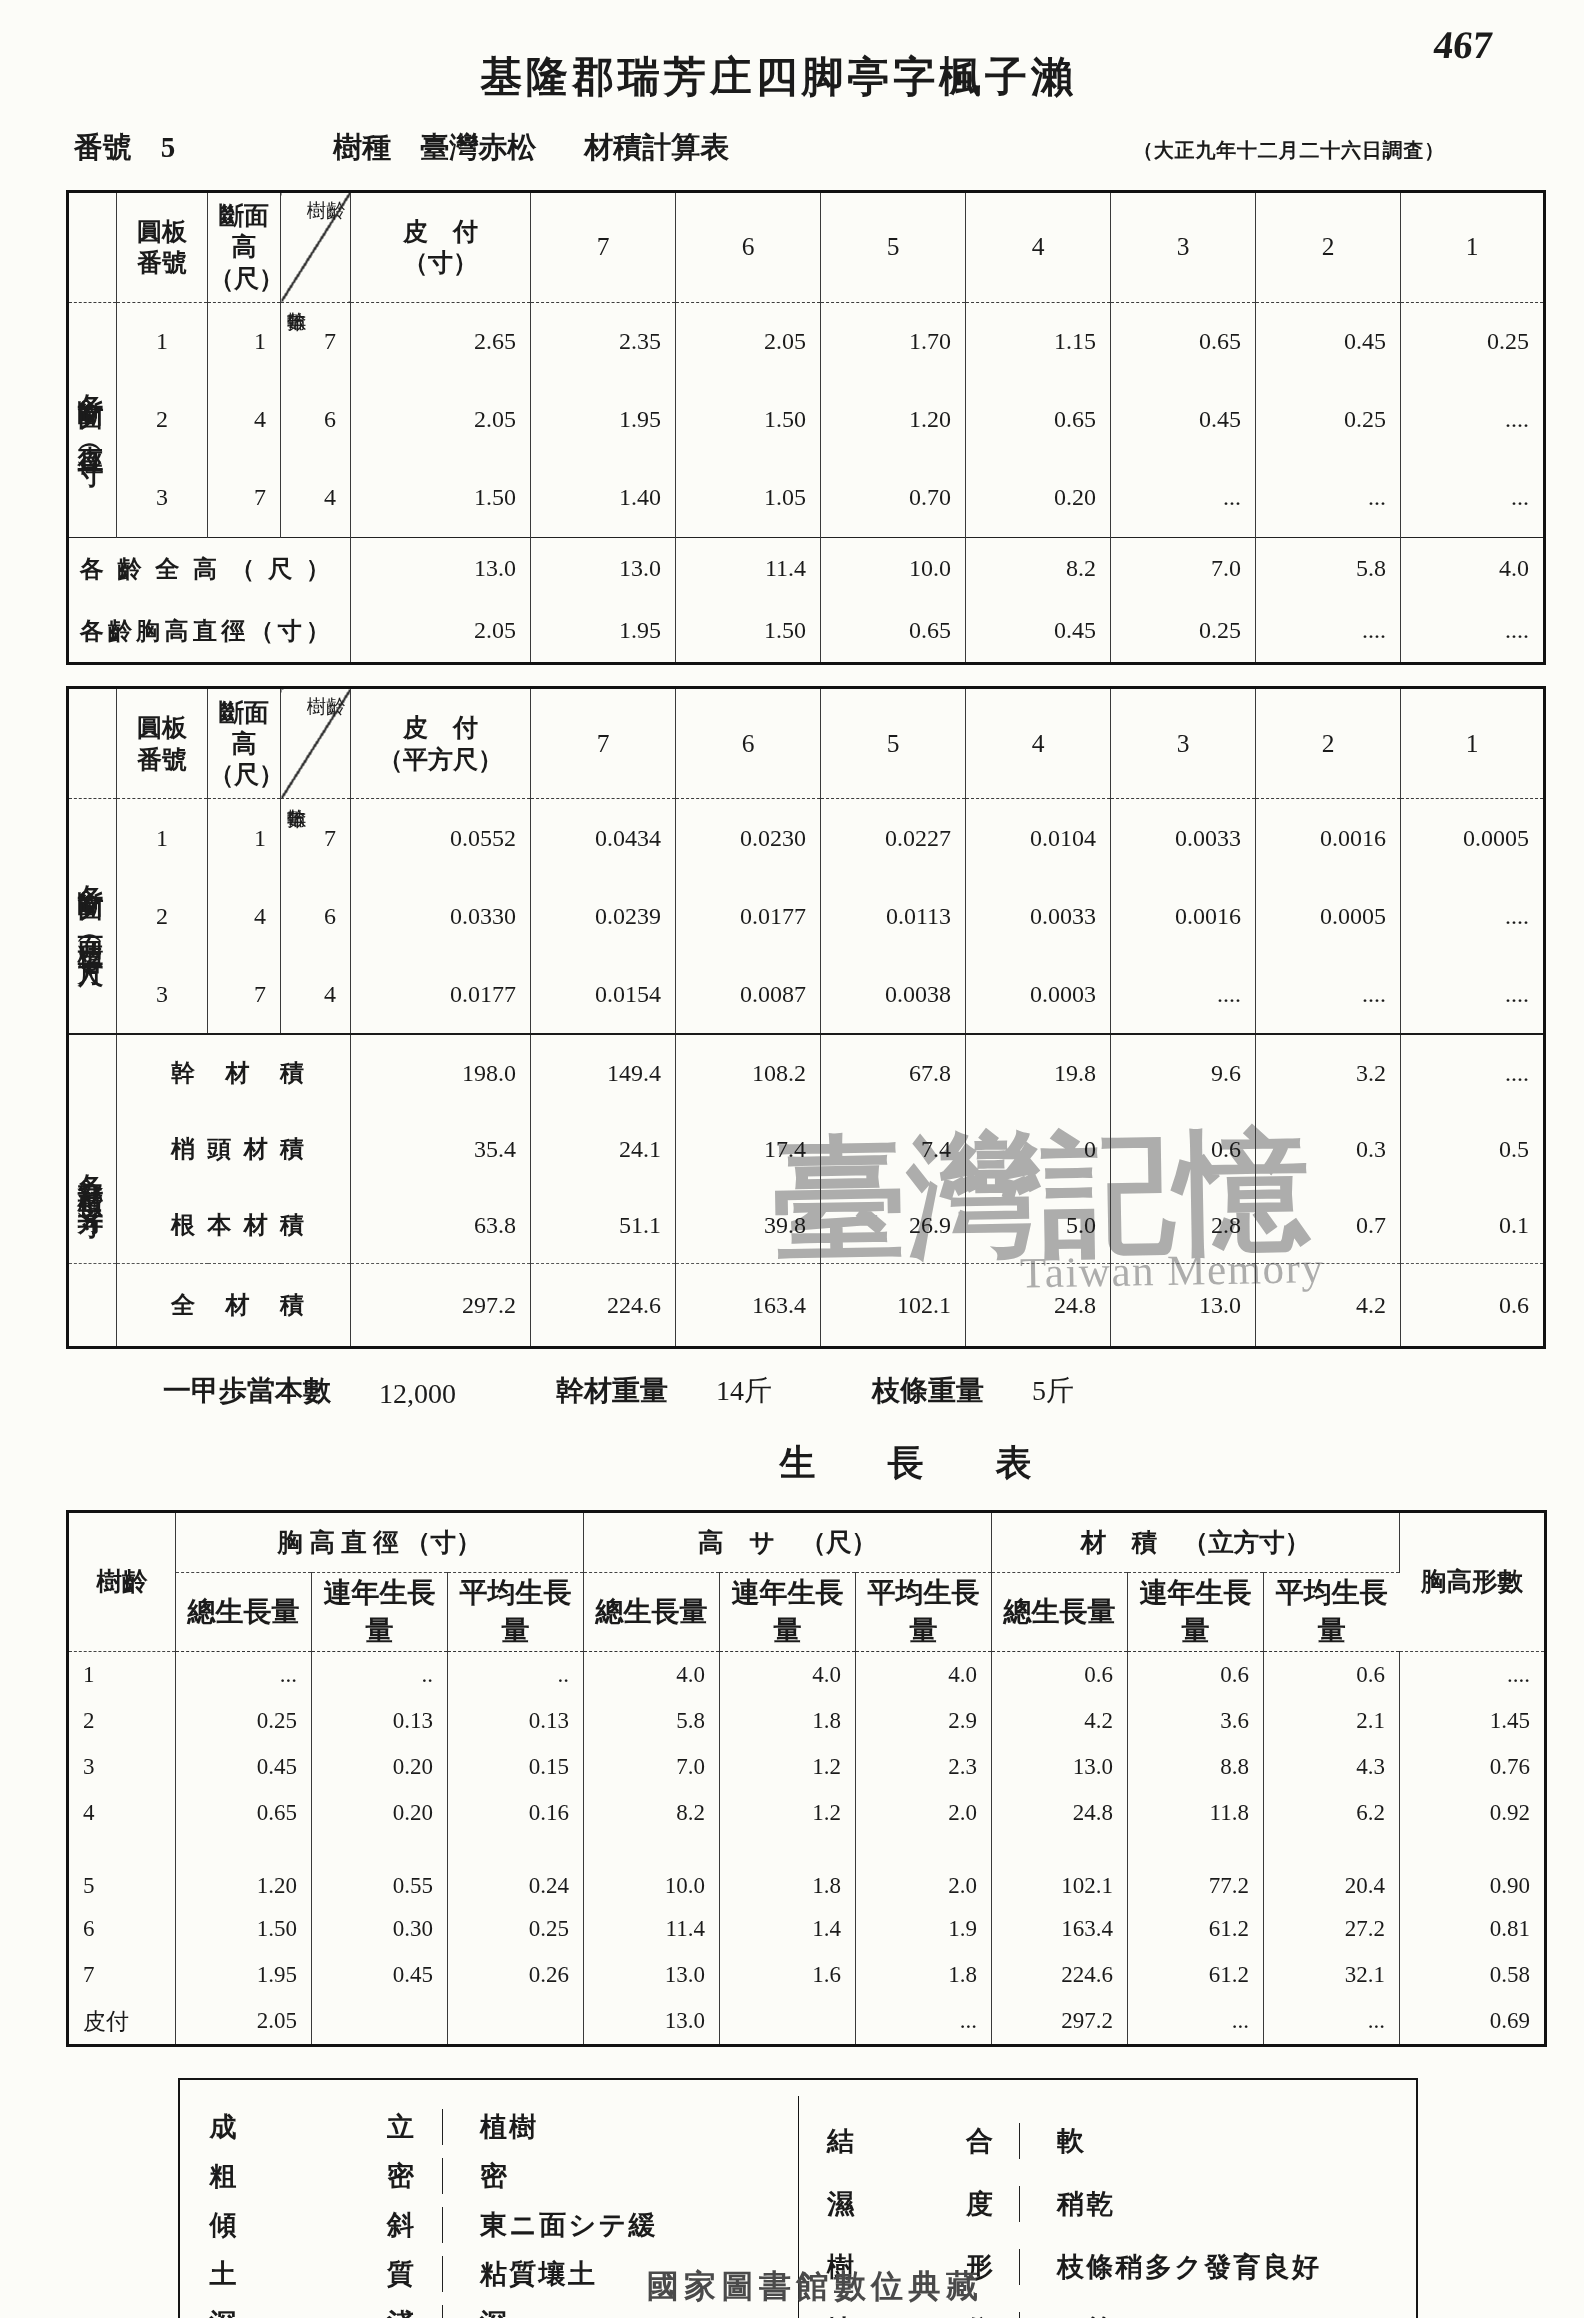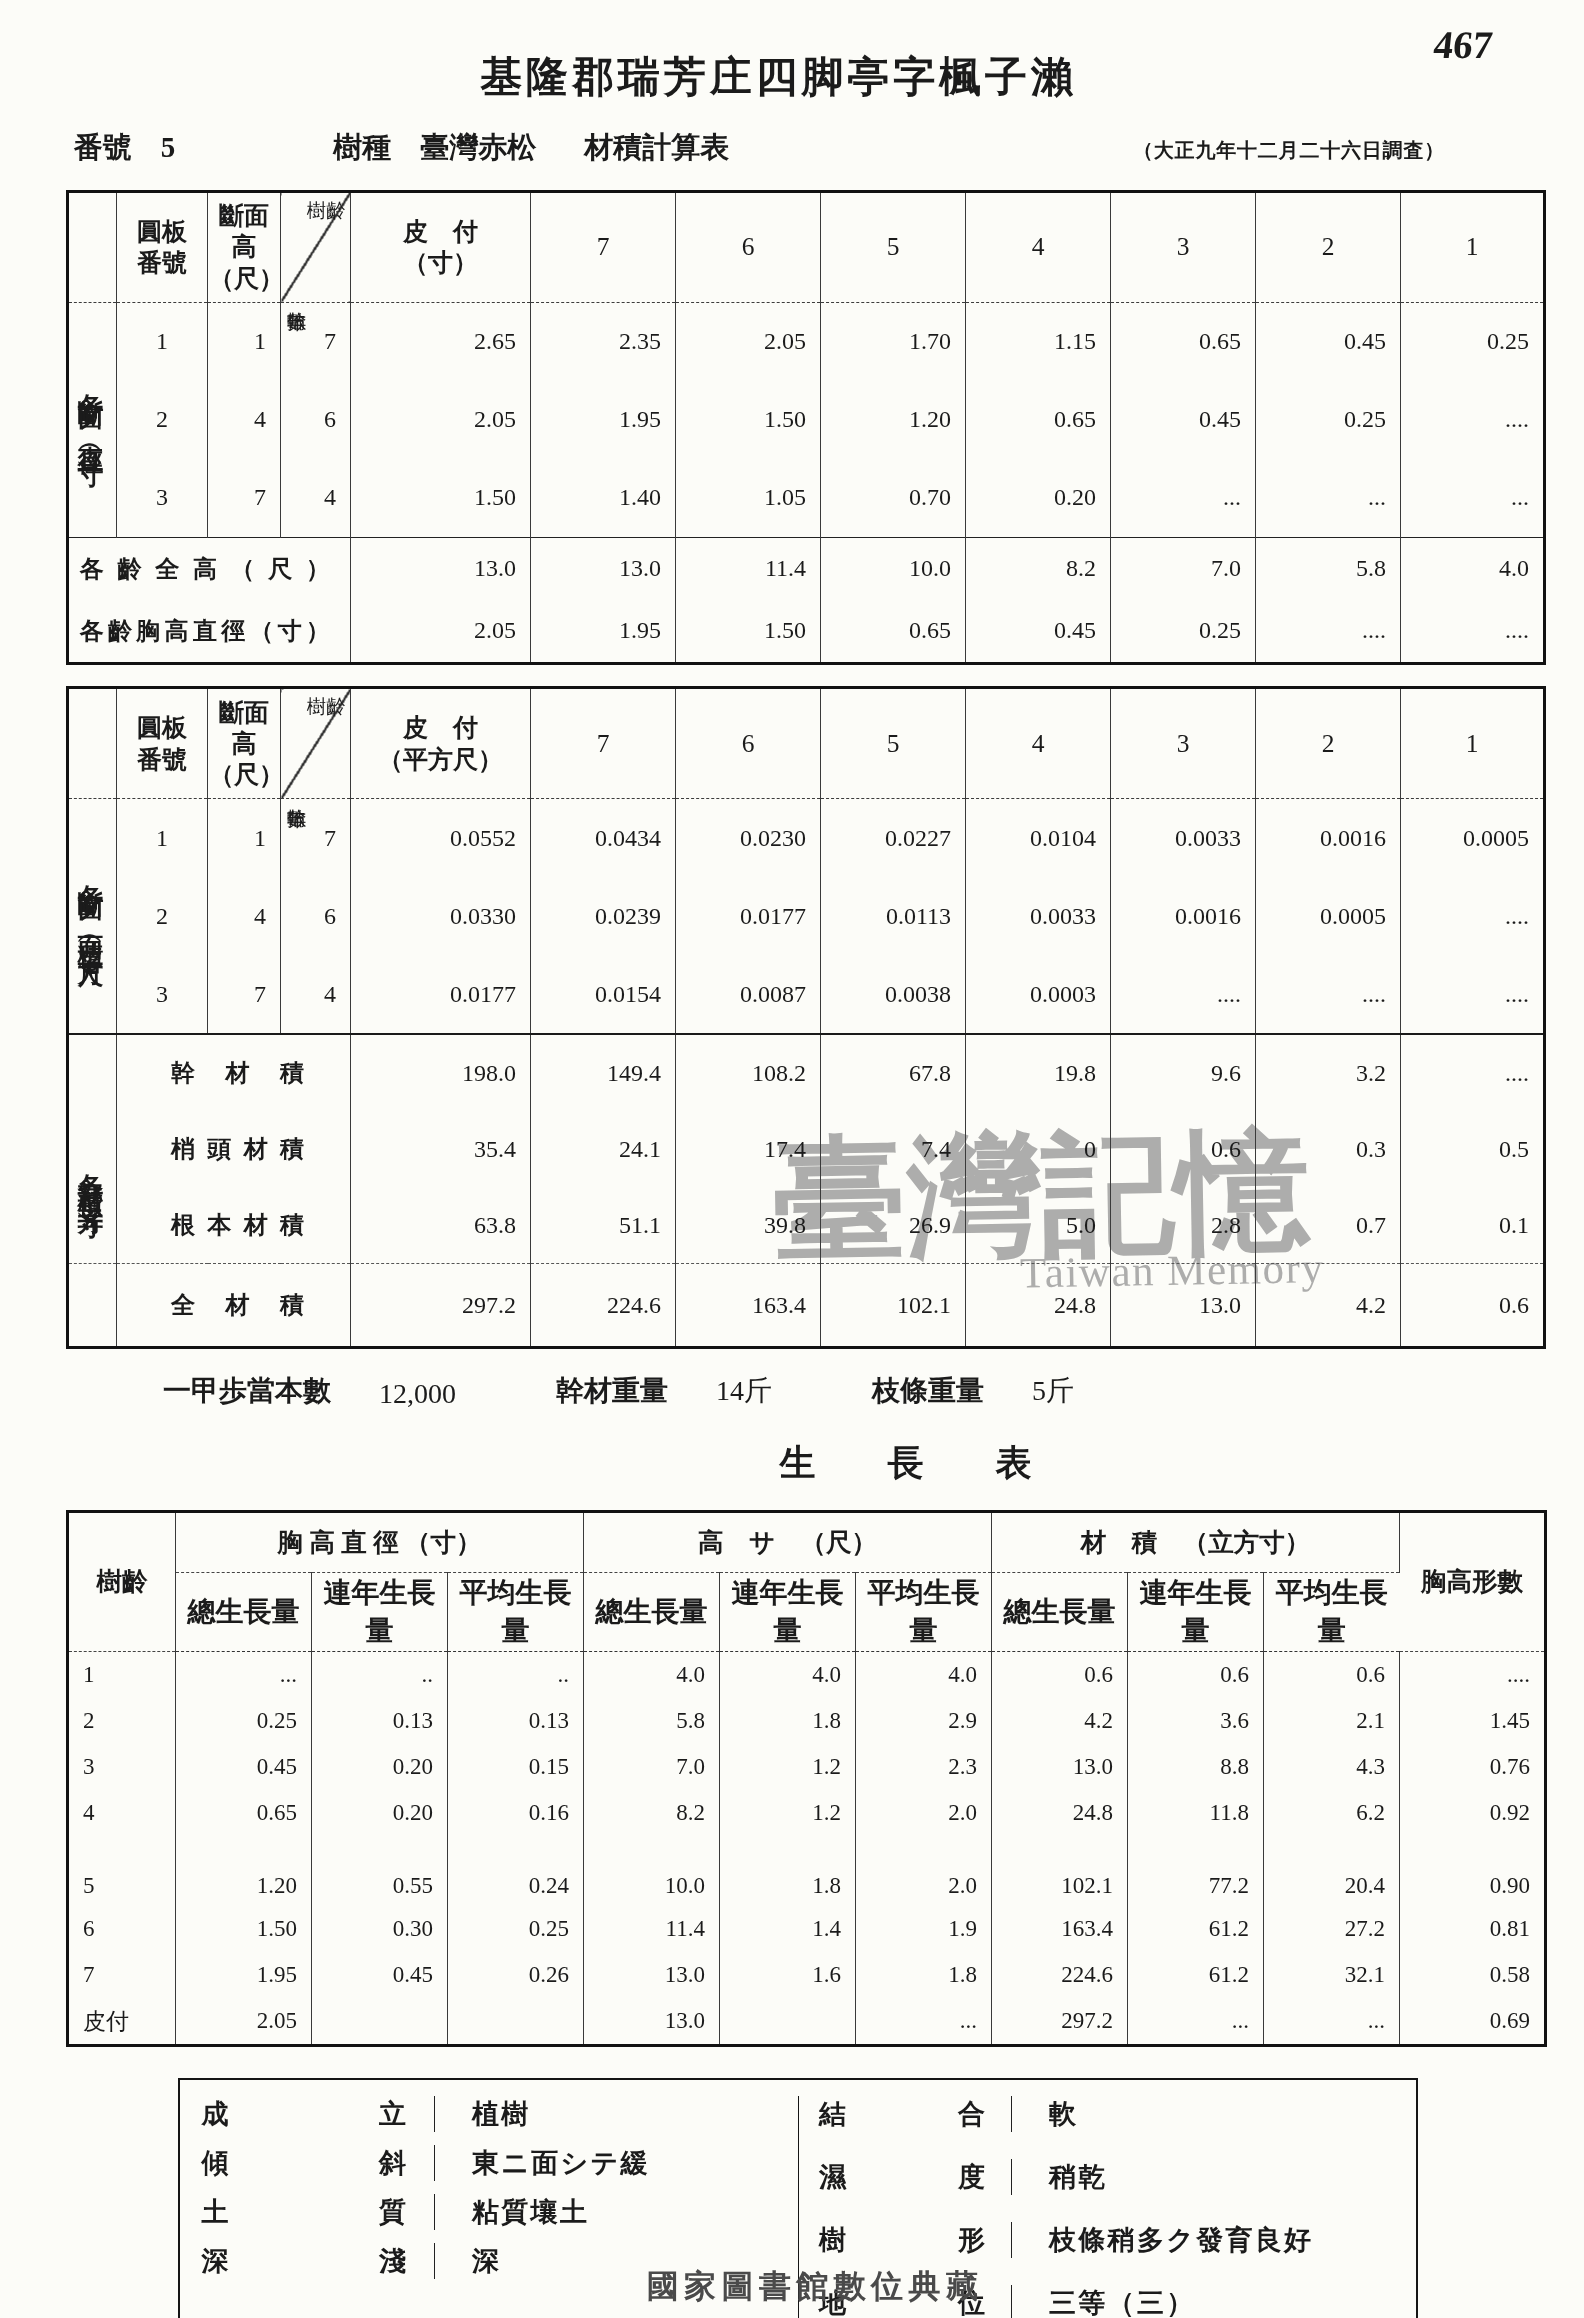--- a/index.html
+++ b/index.html
@@ -58,21 +58,21 @@
   .g-h2 td{height:62px;border-bottom:1.9px dashed #333;text-align:center;font-size:28px;font-weight:bold;}
   .g-age-h{font-size:26px;}
   .g-row td{height:44px;}
   .g-age{text-align:left;padding-left:14px;font-size:24px;}
   .gt tbody tr:nth-child(7) td{height:62px;vertical-align:bottom;padding-bottom:7.7px;}
 
   .site-box{display:flex;border:2.7px solid #151515;margin:31px 0 0 112px;width:1240px;padding:15.5px 0;box-sizing:border-box;}
   .site-col{display:flex;flex-direction:column;}
   .site-col.left{width:618px;}
   .site-col.right{width:607px;border-left:1.9px solid #151515;}
-  .site-row{display:flex;align-items:flex-start;}
+  .site-row{display:flex;align-items:flex-end;padding-left:8px;}
   .site-col.left .site-row{height:49px;}
   .site-col.right .site-row{height:63px;}
   .s-label{font-size:27px;font-weight:bold;text-align:justify;text-align-last:justify;box-sizing:border-box;border-right:1.5px solid #222;}
   .site-col.left .s-label{width:255px;padding:0 28px 0 21.6px;}
   .site-col.right .s-label{width:213px;padding:0 26px 0 20px;}
   .s-value{font-size:27px;font-weight:bold;padding-left:37px;letter-spacing:2.3px;}
 
   .watermark{position:absolute;left:773px;top:1130px;z-index:0;color:#8f8f8f;opacity:.72;transform:rotate(-1deg);pointer-events:none;}
   .wm-cjk{font-size:133px;font-weight:bold;letter-spacing:1.5px;line-height:1;}
   .wm-latin{font-size:43px;margin:-15.5px 0 0 246px;letter-spacing:1.5px;}
@@ -528,20 +528,24 @@
     </table>
   </div>
 
   <div class="site-box">
     <div class="site-col left">
   <div class="site-row">
     <span class="s-label">成立</span>
     <span class="s-value">植樹</span>
   </div>
 
+  <div class="site-row">
+    <span class="s-label">粗密</span>
+    <span class="s-value">密</span>
+  </div>
 
   <div class="site-row">
     <span class="s-label">傾斜</span>
     <span class="s-value">東ニ面シテ緩</span>
   </div>
 
   <div class="site-row">
     <span class="s-label">土質</span>
     <span class="s-value">粘質壤土</span>
   </div>

